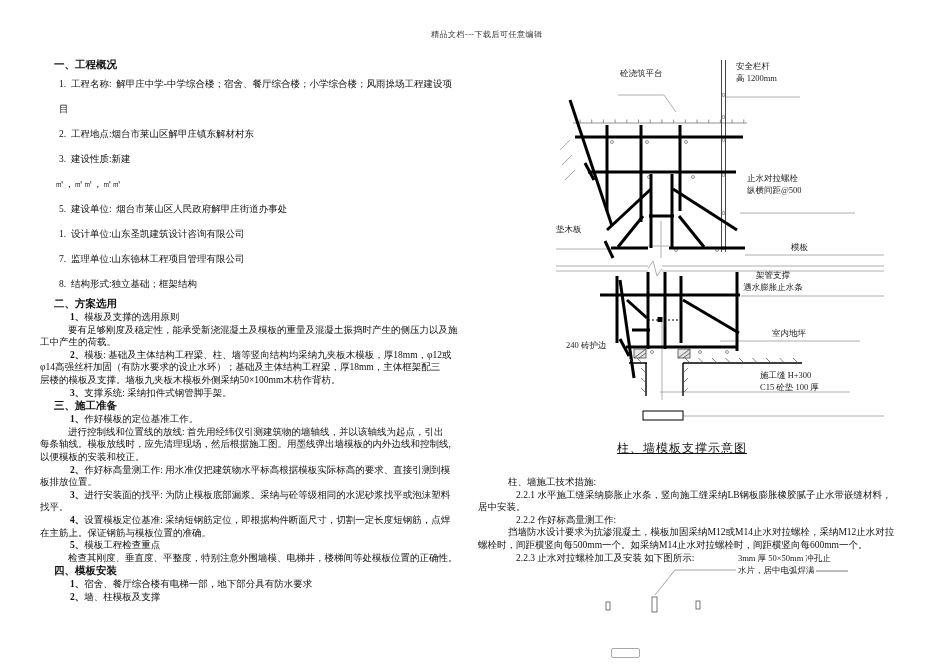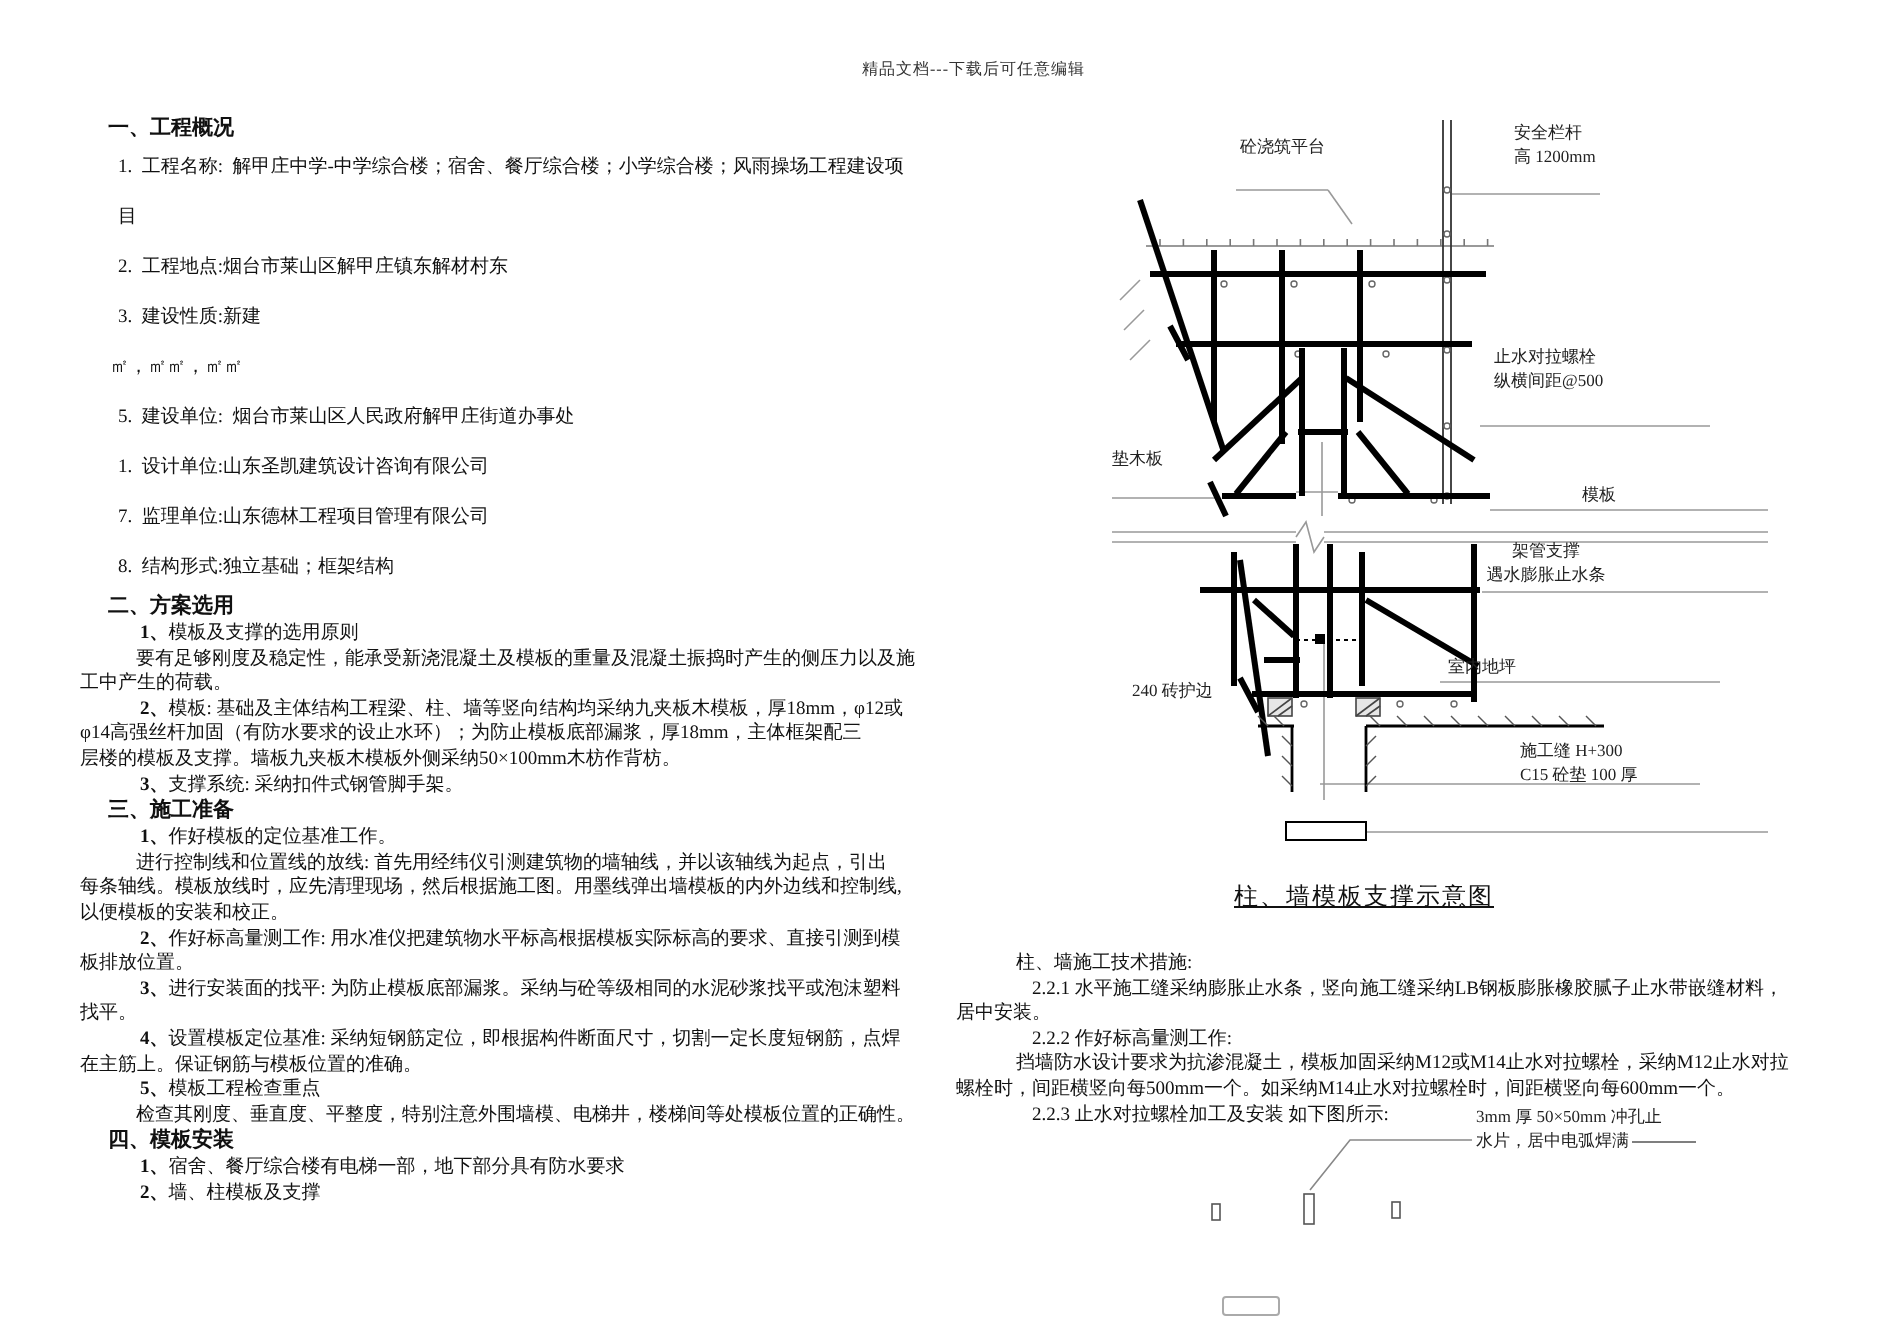--- a/index.html
+++ b/index.html
@@ -43,21 +43,21 @@
       <div class="ln m">㎡，㎡㎡，㎡㎡</div>
       <div class="ln i">5.  建设单位:  烟台市莱山区人民政府解甲庄街道办事处</div>
       <div class="ln i">1.  设计单位:山东圣凯建筑设计咨询有限公司</div>
       <div class="ln i">7.  监理单位:山东德林工程项目管理有限公司</div>
       <div class="ln i">8.  结构形式:独立基础；框架结构</div>
       <div class="ln h">二、方案选用</div>
       <div class="ln s"><span class="bp">1、</span>模板及支撑的选用原则</div>
       <div class="ln ti">要有足够刚度及稳定性，能承受新浇混凝土及模板的重量及混凝土振捣时产生的侧压力以及施</div>
       <div class="ln t">工中产生的荷载。</div>
       <div class="ln s"><span class="bp">2、</span>模板: 基础及主体结构工程梁、柱、墙等竖向结构均采纳九夹板木模板，厚18mm，φ12或</div>
-      <div class="ln t">φ14高强丝杆加固（有防水要求的设止水环）；为防止模板底部漏浆，厚18mm，主体框架配三</div>
+      <div class="ln t">φ14高强丝杆加固（有防水要求的设止水环）；基础及主体结构工程梁，厚18mm，主体框架配三</div>
       <div class="ln t">层楼的模板及支撑。墙板九夹板木模板外侧采纳50×100mm木枋作背枋。</div>
       <div class="ln s"><span class="bp">3、</span>支撑系统: 采纳扣件式钢管脚手架。</div>
       <div class="ln h">三、施工准备</div>
       <div class="ln s"><span class="bp">1、</span>作好模板的定位基准工作。</div>
       <div class="ln ti">进行控制线和位置线的放线: 首先用经纬仪引测建筑物的墙轴线，并以该轴线为起点，引出</div>
       <div class="ln t">每条轴线。模板放线时，应先清理现场，然后根据施工图。用墨线弹出墙模板的内外边线和控制线,</div>
       <div class="ln t">以便模板的安装和校正。</div>
       <div class="ln s"><span class="bp">2、</span>作好标高量测工作: 用水准仪把建筑物水平标高根据模板实际标高的要求、直接引测到模</div>
       <div class="ln t">板排放位置。</div>
       <div class="ln s"><span class="bp">3、</span>进行安装面的找平: 为防止模板底部漏浆。采纳与砼等级相同的水泥砂浆找平或泡沫塑料</div>
@@ -209,26 +209,26 @@
           <line x1="683" y1="383" x2="688" y2="378"></line>
           <line x1="646" y1="393" x2="641" y2="388"></line>
           <line x1="683" y1="393" x2="688" y2="388"></line>
         </g>
     </g>
 
     <rect x="643" y="411" width="40" height="9" stroke="#000" stroke-width="1" fill="#fff"></rect>
   </svg>
 
   <div class="dlab" style="left:620px;top:68px">砼浇筑平台</div>
-  <div class="dlab" style="left:757px;top:61px"><span>安全栏杆</span><br><span>高 1200mm</span></div>
+  <div class="dlab" style="left:736px;top:61px"><span>安全栏杆</span><br><span>高 1200mm</span></div>
   <div class="dlab" style="left:747px;top:173px"><span>止水对拉螺栓</span><br><span>纵横间距@500</span></div>
   <div class="dlab" style="left:556px;top:224px">垫木板</div>
   <div class="dlab" style="left:791px;top:242px">模板</div>
   <div class="dlab ra" style="left:737px;top:270px;width:72px"><span>架管支撑</span><br><span>遇水膨胀止水条</span></div>
-  <div class="dlab" style="left:724px;top:328px">室内地坪</div>
+  <div class="dlab" style="left:772px;top:328px">室内地坪</div>
   <div class="dlab" style="left:566px;top:340px">240 砖护边</div>
   <div class="dlab" style="left:760px;top:370px"><span>施工缝 H+300</span><br><span>C15 砼垫 100 厚</span></div>
 
   <div class="cap">柱、墙模板支撑示意图</div>
 
   <div class="rightcol" id="rightcol">
       <div class="ln r1">柱、墙施工技术措施:</div>
       <div class="ln r2">2.2.1 水平施工缝采纳膨胀止水条，竖向施工缝采纳LB钢板膨胀橡胶腻子止水带嵌缝材料，</div>
       <div class="ln t">居中安装。</div>
       <div class="ln r2">2.2.2 作好标高量测工作:</div>

